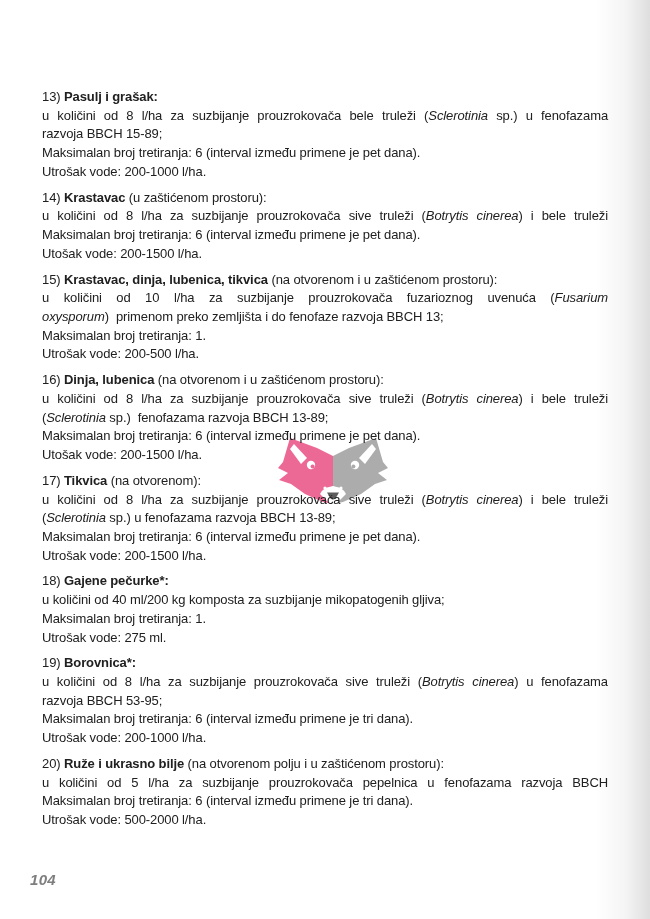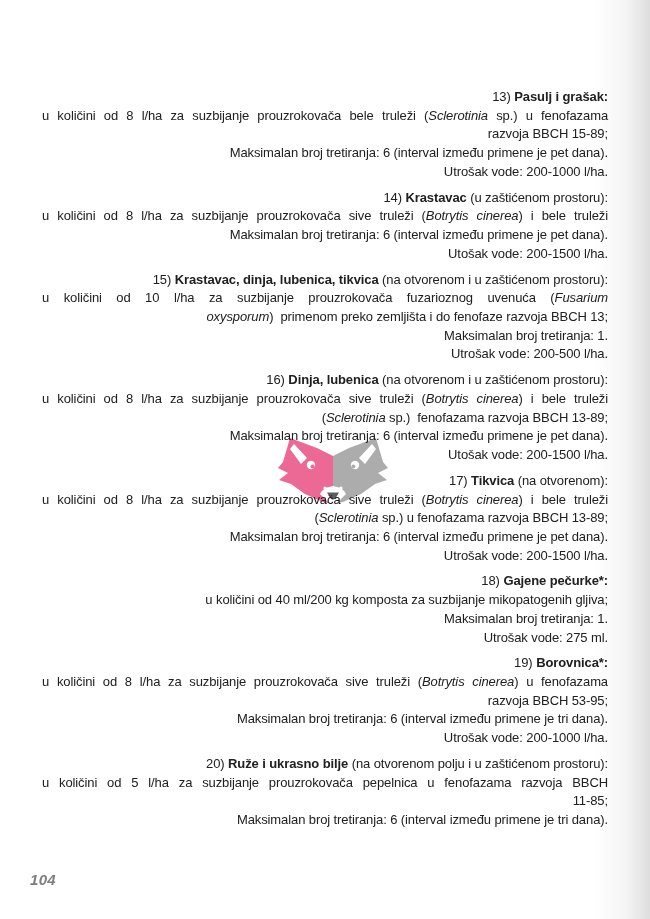--- a/index.html
+++ b/index.html
@@ -20,21 +20,20 @@
   }
   .content{
     position:absolute;left:42px;top:88px;width:566px;z-index:2;
     color:var(--text-color,#202020);
     font-size:13px;letter-spacing:-0.1px;
   }
   .section{margin:0 0 7.2px 0;}
   .line{
     height:18.7px;line-height:18.7px;white-space:pre;
     overflow:visible;
-    text-align:right;
   }
   .runs{display:inline-block;transform-origin:left center;white-space:pre;}
   .b{font-weight:700;}
   .i{font-style:italic;}
   .pagenum{
     position:absolute;left:30px;top:871px;z-index:2;
     font-size:15px;font-weight:700;font-style:italic;
     color:var(--pagenum-color,#7e7e7e);letter-spacing:0.3px;
   }
 </style>
@@ -111,21 +110,21 @@
       <div class="section">
         <div class="line"><span class="runs"><span>19) </span><span class="b">Borovnica*:</span></span></div>
         <div class="line"><span class="runs" style="word-spacing: 4.23197px;"><span>u količini od 8 l/ha za suzbijanje prouzrokovača sive truleži (</span><span class="i">Botrytis cinerea</span><span>) u fenofazama</span></span></div>
         <div class="line"><span class="runs"><span>razvoja BBCH 53-95;</span></span></div>
         <div class="line"><span class="runs"><span>Maksimalan broj tretiranja: 6 (interval između primene je tri dana).</span></span></div>
         <div class="line"><span class="runs"><span>Utrošak vode: 200-1000 l/ha.</span></span></div>
       </div>
       <div class="section">
         <div class="line"><span class="runs"><span>20) </span><span class="b">Ruže i ukrasno bilje</span><span> (na otvorenom polju i u zaštićenom prostoru):</span></span></div>
         <div class="line"><span class="runs" style="word-spacing: 6.375px;"><span>u količini od 5 l/ha za suzbijanje prouzrokovača pepelnica u fenofazama razvoja BBCH</span></span></div>
-        <div class="line"><span class="runs"><span>11-85;</span></span></div>
         <div class="line"><span class="runs"><span>Maksimalan broj tretiranja: 6 (interval između primene je tri dana).</span></span></div>
+        <div class="line"><span class="runs"><span>Utrošak vode: 500-2000 l/ha.</span></span></div>
       </div>
     </div>
 
   <div class="pagenum">104</div>
 
   <div class="edge-shadow"></div>
 </div>
 
 </body></html>

